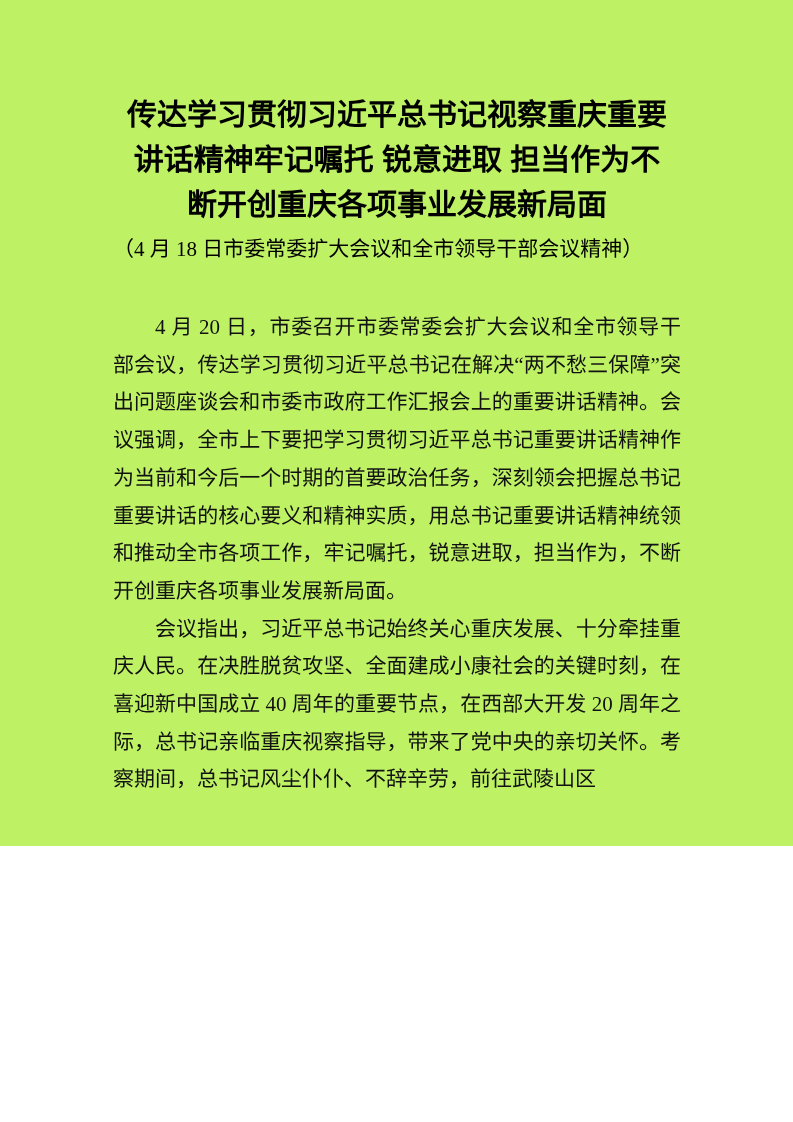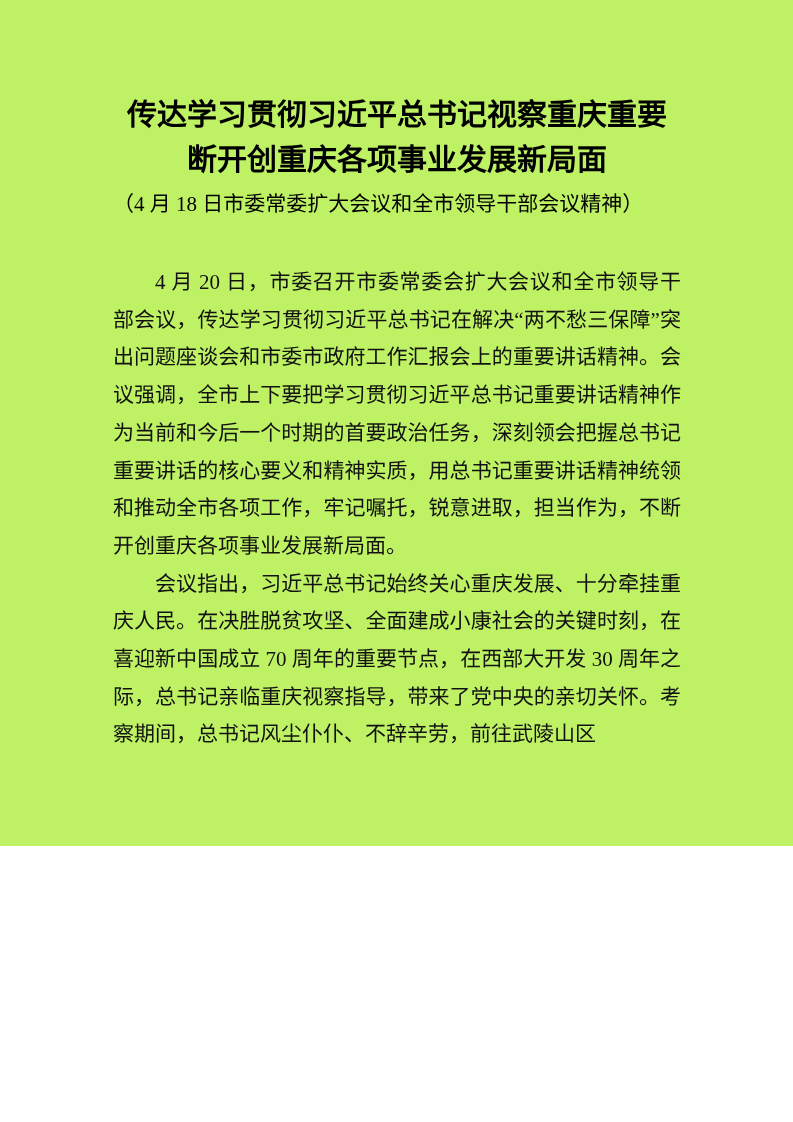--- a/index.html
+++ b/index.html
@@ -55,22 +55,23 @@
     text-justify: inter-ideograph;
     word-break: break-all;
   }
 </style>
 </head>
 <body>
 
 <div class="page">
   <h1 class="doc-title">
     <span class="title-line">传达学习贯彻习近平总书记视察重庆重要</span>
+    <span class="title-line">讲话精神牢记嘱托 锐意进取 担当作为不</span>
     <span class="title-line">断开创重庆各项事业发展新局面</span>
   </h1>
 
   <div class="doc-subtitle">（4 月 18 日市委常委扩大会议和全市领导干部会议精神）</div>
 
   <div class="doc-body">
     <p>4 月 20 日，市委召开市委常委会扩大会议和全市领导干部会议，传达学习贯彻习近平总书记在解决“两不愁三保障”突出问题座谈会和市委市政府工作汇报会上的重要讲话精神。会议强调，全市上下要把学习贯彻习近平总书记重要讲话精神作为当前和今后一个时期的首要政治任务，深刻领会把握总书记重要讲话的核心要义和精神实质，用总书记重要讲话精神统领和推动全市各项工作，牢记嘱托，锐意进取，担当作为，不断开创重庆各项事业发展新局面。</p>
-    <p>会议指出，习近平总书记始终关心重庆发展、十分牵挂重庆人民。在决胜脱贫攻坚、全面建成小康社会的关键时刻，在喜迎新中国成立 70 周年的重要节点，在西部大开发 30 周年之际，总书记亲临重庆视察指导，带来了党中央的亲切关怀。考察期间，总书记风尘仆仆、不辞辛劳，前往武陵山区</p>
+    <p>会议指出，习近平总书记始终关心重庆发展、十分牵挂重庆人民。在决胜脱贫攻坚、全面建成小康社会的关键时刻，在喜迎新中国成立 40 周年的重要节点，在西部大开发 20 周年之际，总书记亲临重庆视察指导，带来了党中央的亲切关怀。考察期间，总书记风尘仆仆、不辞辛劳，前往武陵山区</p>
   </div>
 </div>
 
 </body></html>

